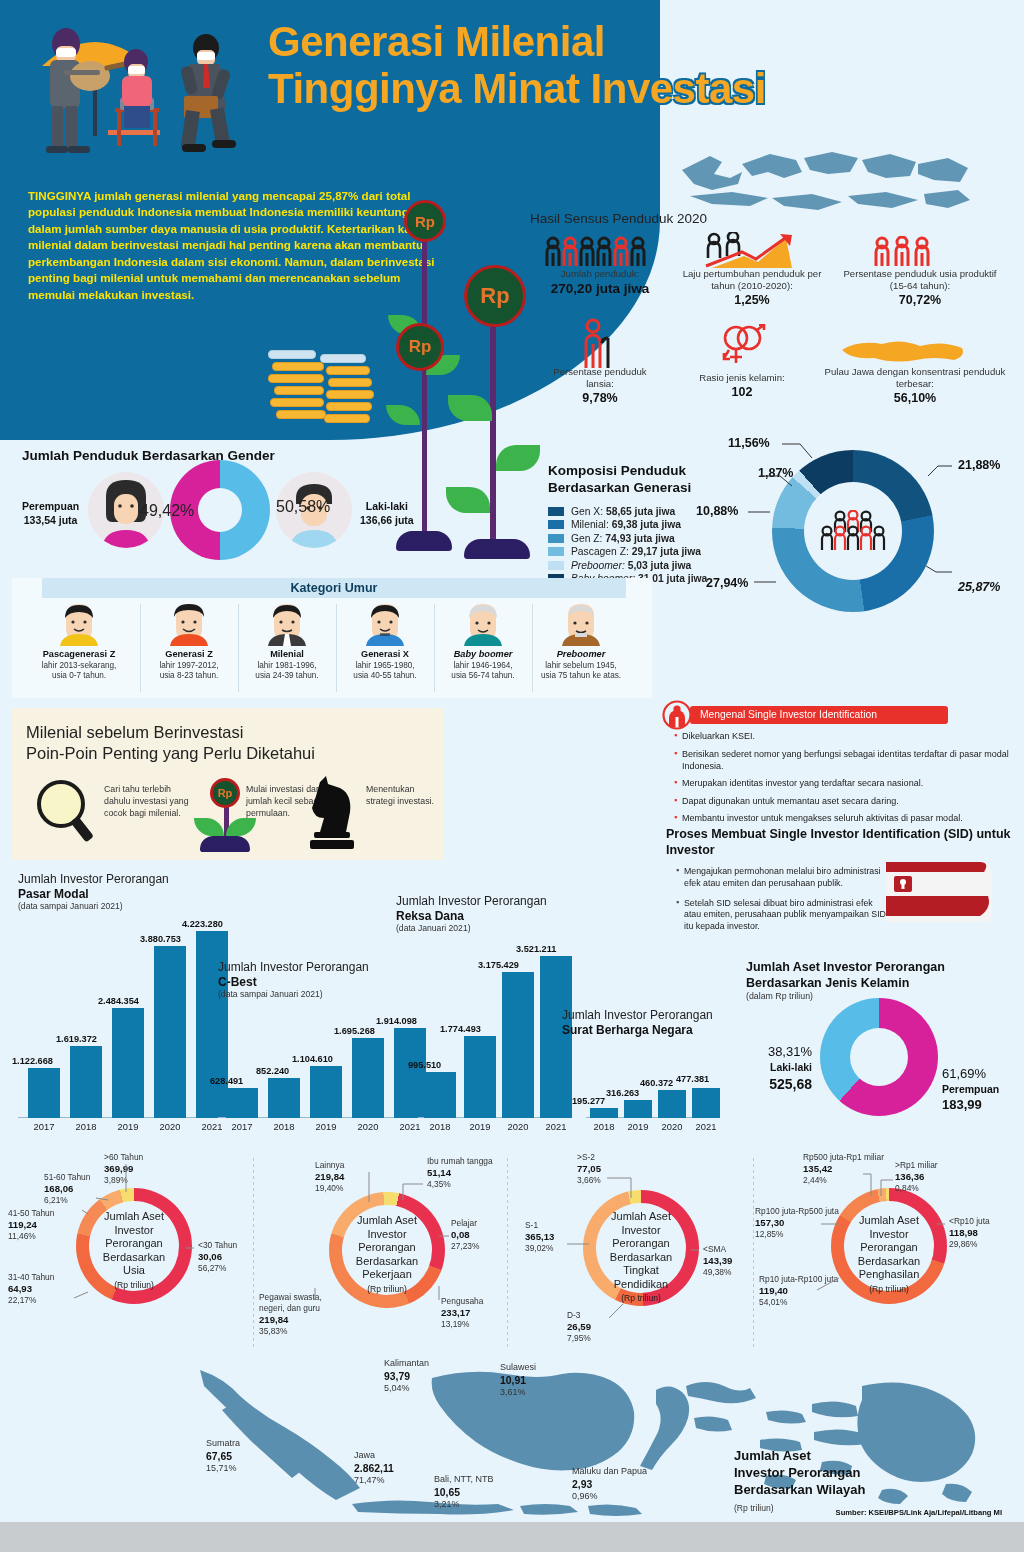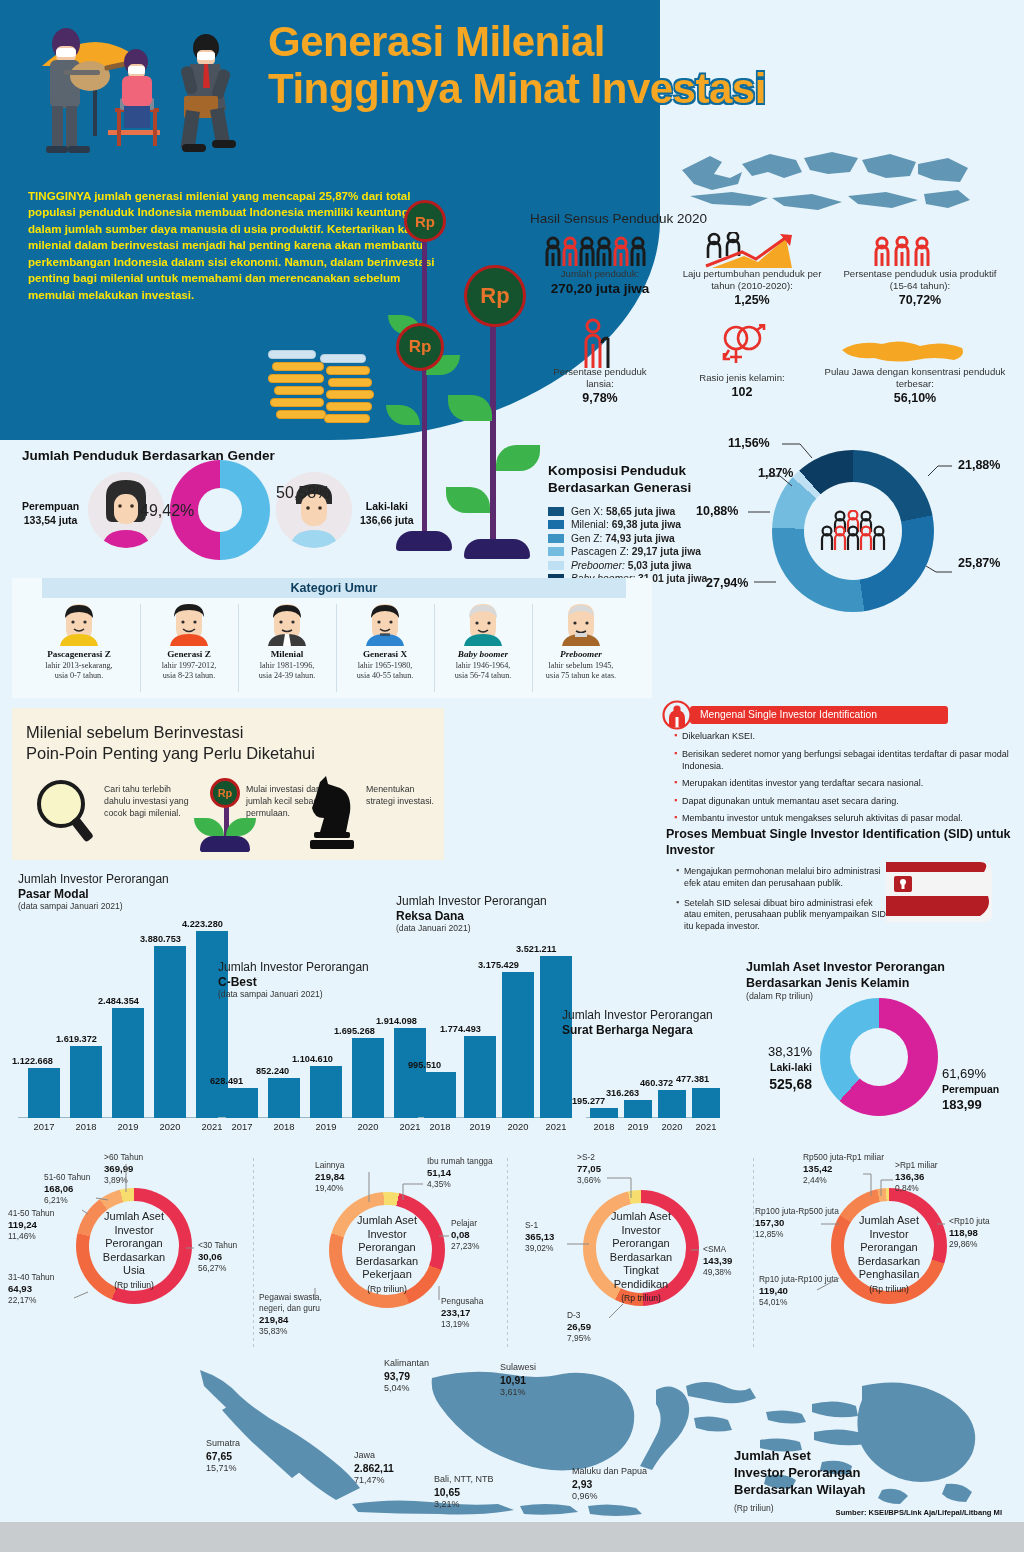--- a/index.html
+++ b/index.html
@@ -74,21 +74,21 @@
   
   .gen-wrap { position:absolute; left:548px; top:432px; width:476px; height:148px; }
   .legend-row { display:flex; align-items:center; margin-bottom:2.5px; font-size:10.3px; color:#222;}
   .legend-sw { width:16px; height:9px; margin-right:7px; flex:0 0 16px; }
   .gen-pct { position:absolute; font-size:12.5px; font-weight:bold; color:#111; }
 
   
   .kat-box { position:absolute; left:12px; top:578px; width:640px; height:120px; background:#f2fafe; }
   .kat-head { position:absolute; left:42px; top:578px; width:584px; height:20px; background:#cfe7f5;
               text-align:center; font-size:12.5px; font-weight:bold; color:#0d3d5c; line-height:20px;}
-  .kat-cell { position:absolute; top:600px; width:98px; text-align:center; font-size:8.2px; line-height:1.28; color:#333;font-family:Liberation Serif, serif;}
+  .kat-cell { position:absolute; top:600px; width:98px; text-align:center; font-size:8.2px; line-height:1.28; color:#333;}
   .kat-cell .nm { font-weight:bold; font-size:9.2px; color:#111; }
   .kat-div { position:absolute; top:604px; width:1px; height:88px; background:#cfe0ea; }
   .head-ill { width:46px; height:46px; margin:0 auto 3px; position:relative;}
 
   
   .poin-box { position:absolute; left:12px; top:708px; width:432px; height:152px; background:#f7f2e2; }
   .poin-title { position:absolute; left:26px; top:722px; width:400px; font-size:16.5px; line-height:1.3; color:#222;}
   .poin-item { position:absolute; font-size:8.8px; line-height:1.35; color:#333; width:86px; }
 
   .invest-box { position:absolute; left:462px; top:712px; width:190px; }
@@ -378,21 +378,21 @@
 
     <div class="lbl" style="left:22px;top:68px;">
       <b>Perempuan</b><br>
       <b>133,54 juta</b>
     </div>
     <div class="lbl" style="left:360px;top:68px;">
       <b>Laki-laki</b><br>
       <b>136,66 juta</b>
     </div>
     <div class="pct-big" style="left:140px;top:70px;">49,42%</div>
-    <div class="pct-big" style="left:276px;top:52px;">50,58%</div>
+    <div class="pct-big" style="left:276px;top:66px;">50,58%</div>
   </div>
 
   <div class="gen-wrap">
     <div class="sec-title" style="font-size:13.5px; line-height:1.28;margin-top:30px;">
       <div>Komposisi Penduduk</div>
       <div>Berdasarkan Generasi</div>
     </div>
     <div style="margin-top:9px;">
       <div class="legend-row">
         <span class="legend-sw" style="background:#12527e"></span>
@@ -457,21 +457,21 @@
             <path d="M54 40V29a5 5 0 0 1 10 0v11"></path>
           </g>
       </g>
     </svg>
 
     <div class="gen-pct" style="left:180px; top:4px;">11,56%</div>
     <div class="gen-pct" style="left:162px; top:34px;margin-left:48px;">1,87%</div>
     <div class="gen-pct" style="left:148px; top:72px;">10,88%</div>
     <div class="gen-pct" style="left:158px; top:144px;">27,94%</div>
     <div class="gen-pct" style="left:410px; top:26px;">21,88%</div>
-    <div class="gen-pct" style="left:410px; top:124px;">25,87%</div>
+    <div class="gen-pct" style="left:410px; top:148px;font-style:italic;">25,87%</div>
     <svg style="position:absolute;left:0;top:0;width:476px;height:190px;pointer-events:none" viewBox="0 0 476 190">
       <g stroke="#333" stroke-width="1" fill="none">
         <path d="M234 12 L252 12 L264 26"></path>
           <path d="M212 44 L232 44 L244 54"></path>
         <path d="M200 80 L222 80"></path>
           <path d="M206 150 L228 150"></path>
         <path d="M404 34 L390 34 L380 44"></path>
           <path d="M404 140 L388 140 L378 134"></path>
       </g>
     </svg>

